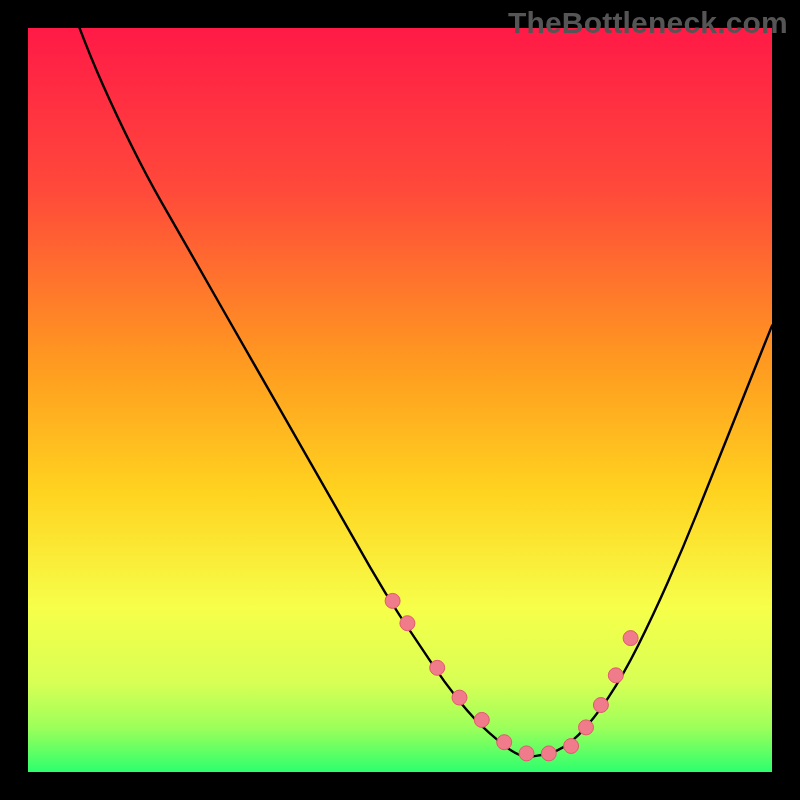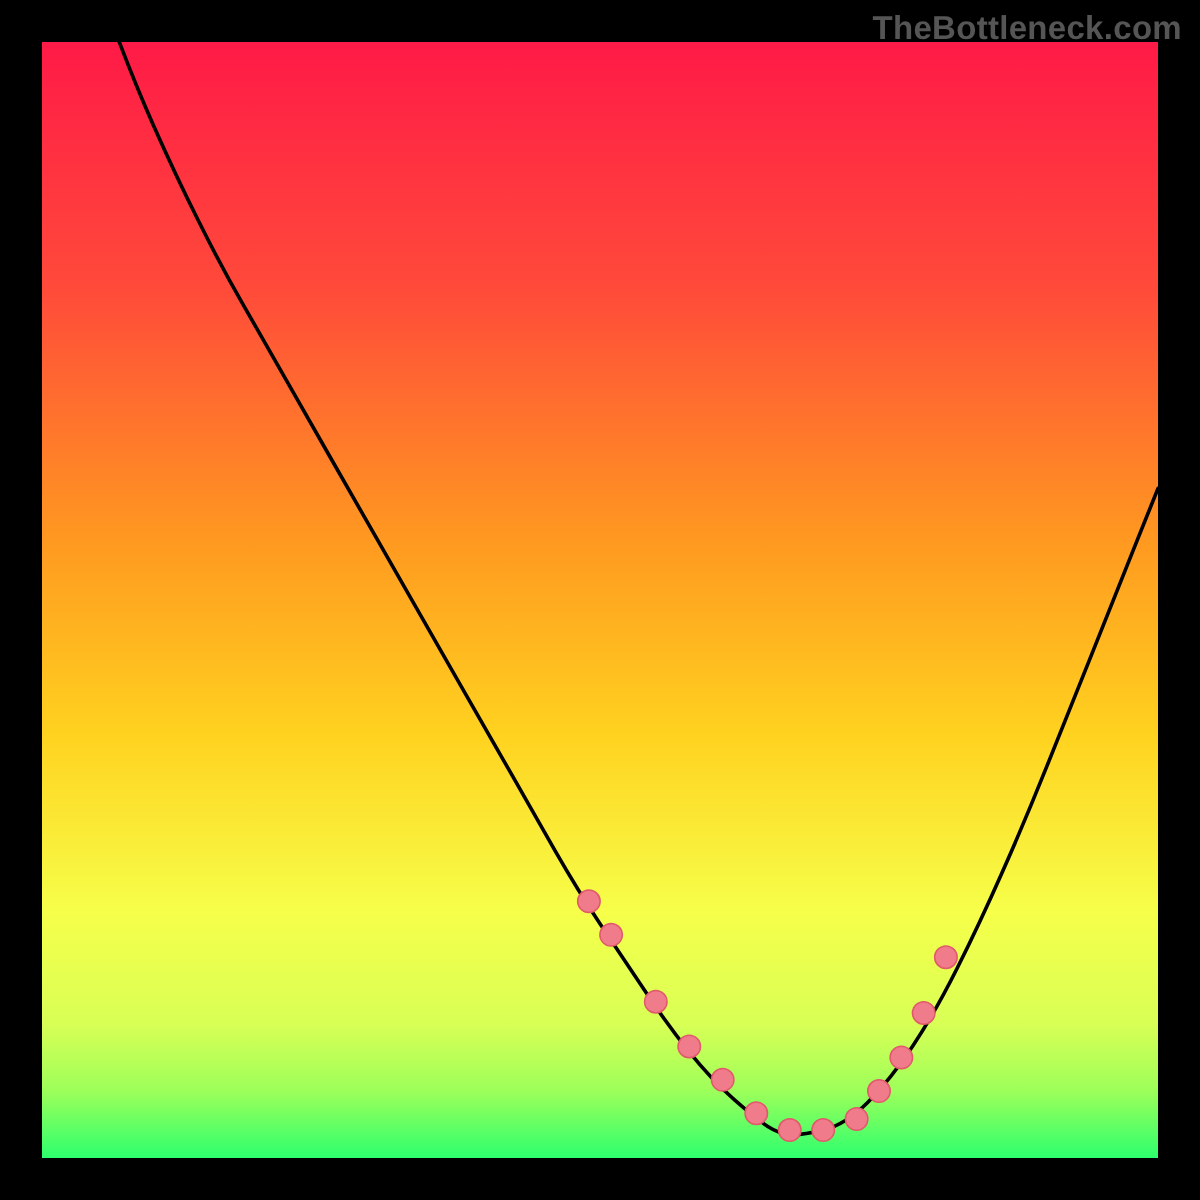--- a/index.html
+++ b/index.html
@@ -15,21 +15,21 @@
     position: relative;
     width: 800px;
     height: 800px;
     background: #000;
   }
   .watermark {
     position: absolute;
     top: 6px;
     right: 12px;
     color: #555;
-    font-size: 22px;
+    font-size: 30px;
     font-weight: 600;
     letter-spacing: 0.2px;
     z-index: 20;
     text-align: center;
   }
   .plot-wrap {
     position: absolute;
     left: 28px;
     top: 28px;
     width: 744px;

